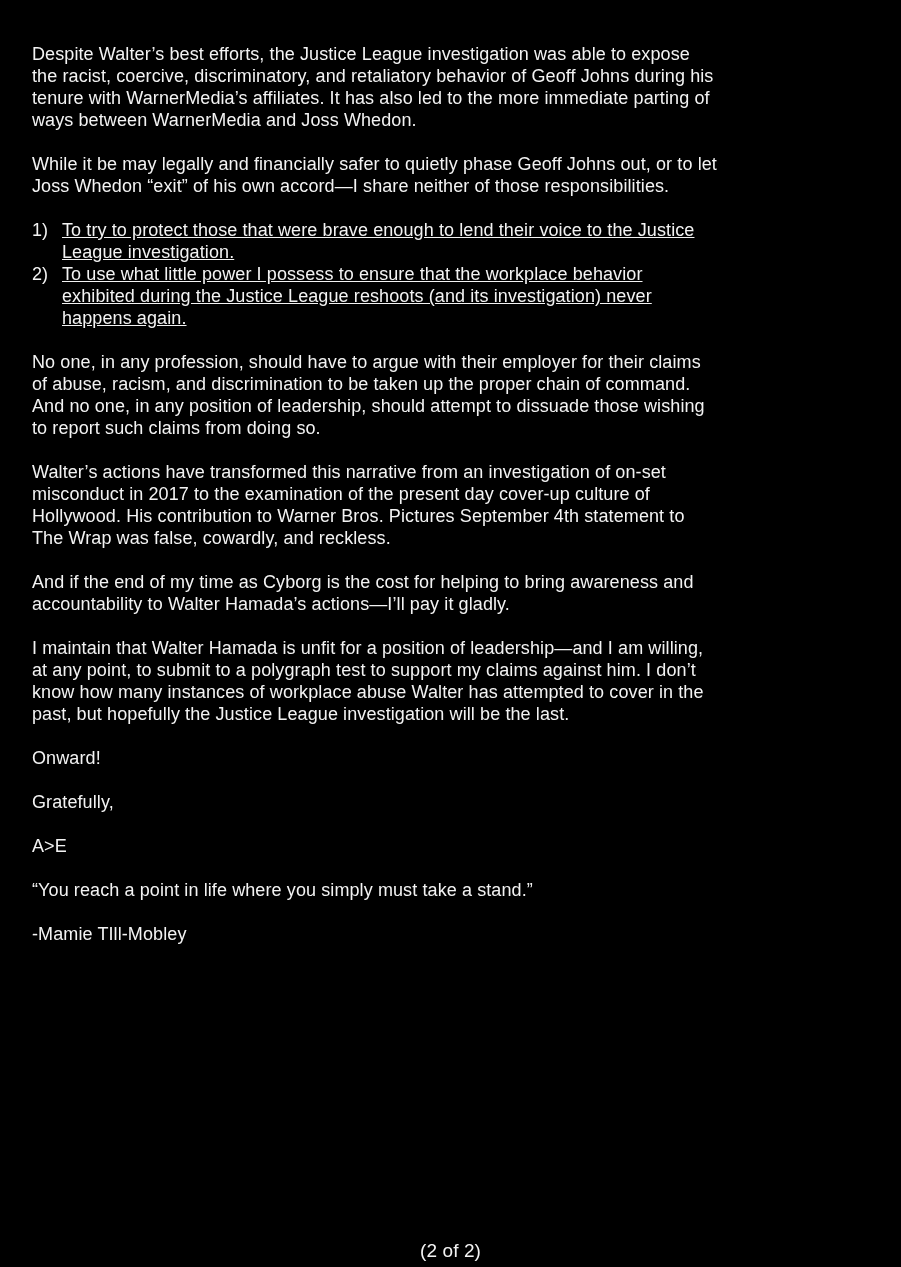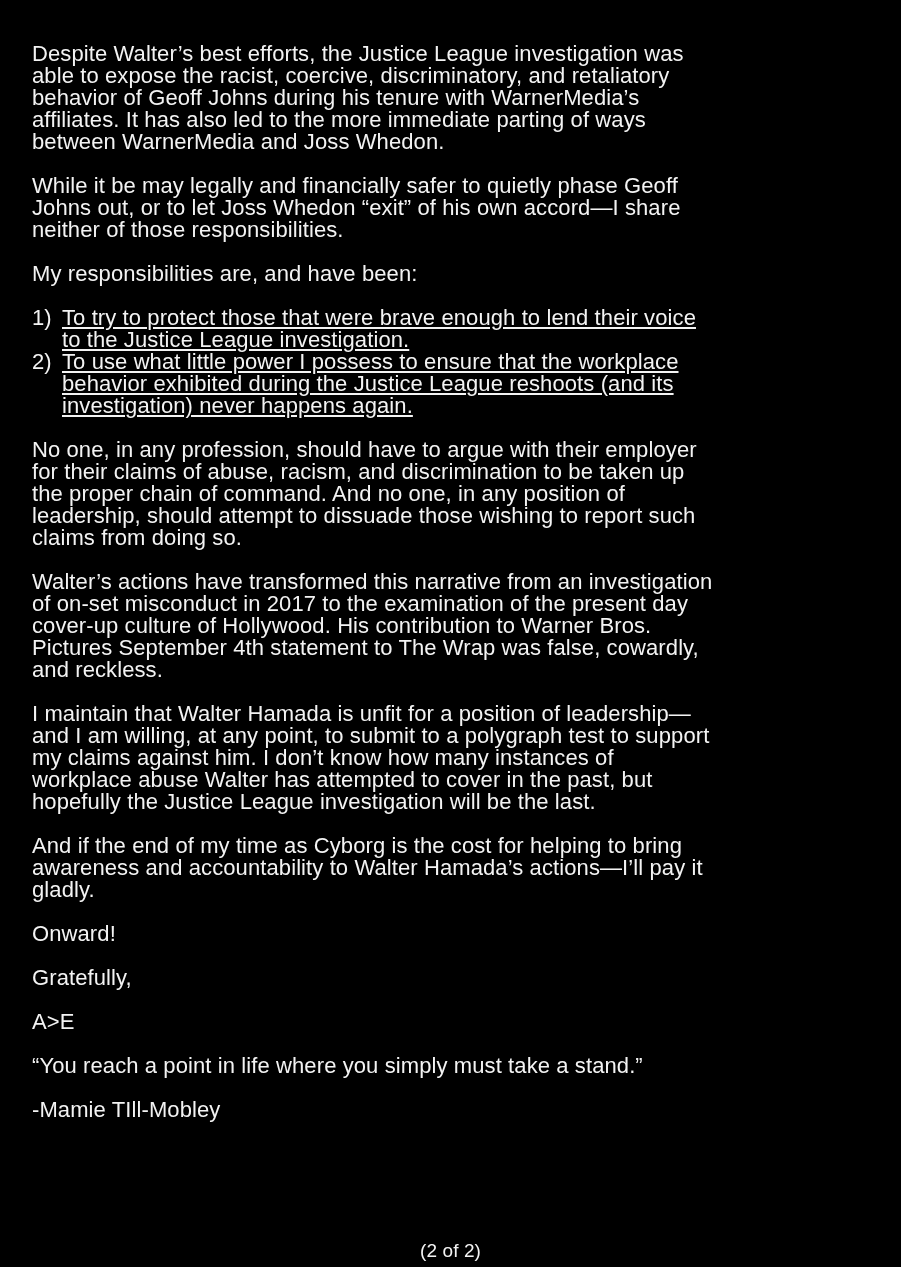--- a/index.html
+++ b/index.html
@@ -14,21 +14,21 @@
     overflow: hidden;
     font-family: "Liberation Sans", sans-serif;
   }
   .content {
     position: absolute;
     top: 0; left: 0;
     width: 741px;
     box-sizing: border-box;
     padding: 43px 24px 0 32px;
     color: #f3f3f3;
-    font-size: 22px;
+    font-size: 18px;
     line-height: 22px;
     font-weight: 400;
     letter-spacing: 0.1px;
   }
   .content p {
     margin: 0 0 22px 0;
   }
   .nlist {
     margin: 0 0 22px 0;
   }
@@ -65,40 +65,39 @@
 </style>
 </head>
 <body>
 
 <div class="content">
 
   <p>Despite Walter’s best efforts, the Justice League investigation was able to expose the racist, coercive, discriminatory, and retaliatory behavior of Geoff Johns during his tenure with WarnerMedia’s affiliates. It has also led to the more immediate parting of ways between WarnerMedia and Joss Whedon.</p>
 
   <p>While it be may legally and financially safer to quietly phase Geoff Johns out, or to let Joss Whedon “exit” of his own accord—I share neither of those responsibilities.</p>
 
-  <p>My responsibilities are, and have been:</p>
 
   <div class="nlist">
     <div class="li">
       <span class="marker">1)</span>
       <span class="li-text">To try to protect those that were brave enough to lend their voice to the Justice League investigation.</span>
     </div>
     <div class="li">
       <span class="marker">2)</span>
       <span class="li-text">To use what little power I possess to ensure that the workplace behavior exhibited during the Justice League reshoots (and its investigation) never happens again.</span>
     </div>
   </div>
 
   <p>No one, in any profession, should have to argue with their employer for their claims of abuse, racism, and discrimination to be taken up the proper chain of command. And no one, in any position of leadership, should attempt to dissuade those wishing to report such claims from doing so.</p>
 
   <p>Walter’s actions have transformed this narrative from an investigation of on-set misconduct in 2017 to the examination of the present day cover-up culture of Hollywood. His contribution to Warner Bros. Pictures September 4th statement to The Wrap was false, cowardly, and reckless.</p>
 
+  <p>And if the end of my time as Cyborg is the cost for helping to bring awareness and accountability to Walter Hamada’s actions—I’ll pay it gladly.</p>
+
   <p>I maintain that Walter Hamada is unfit for a position of leadership—and I am willing, at any point, to submit to a polygraph test to support my claims against him. I don’t know how many instances of workplace abuse Walter has attempted to cover in the past, but hopefully the Justice League investigation will be the last.</p>
-
-  <p>And if the end of my time as Cyborg is the cost for helping to bring awareness and accountability to Walter Hamada’s actions—I’ll pay it gladly.</p>
 
   <p>Onward!</p>
 
   <p>Gratefully,</p>
 
 
   <p>A&gt;E</p>
 
   <p class="quote-line">“You reach a point in life where you simply must take a stand.”</p>
 

